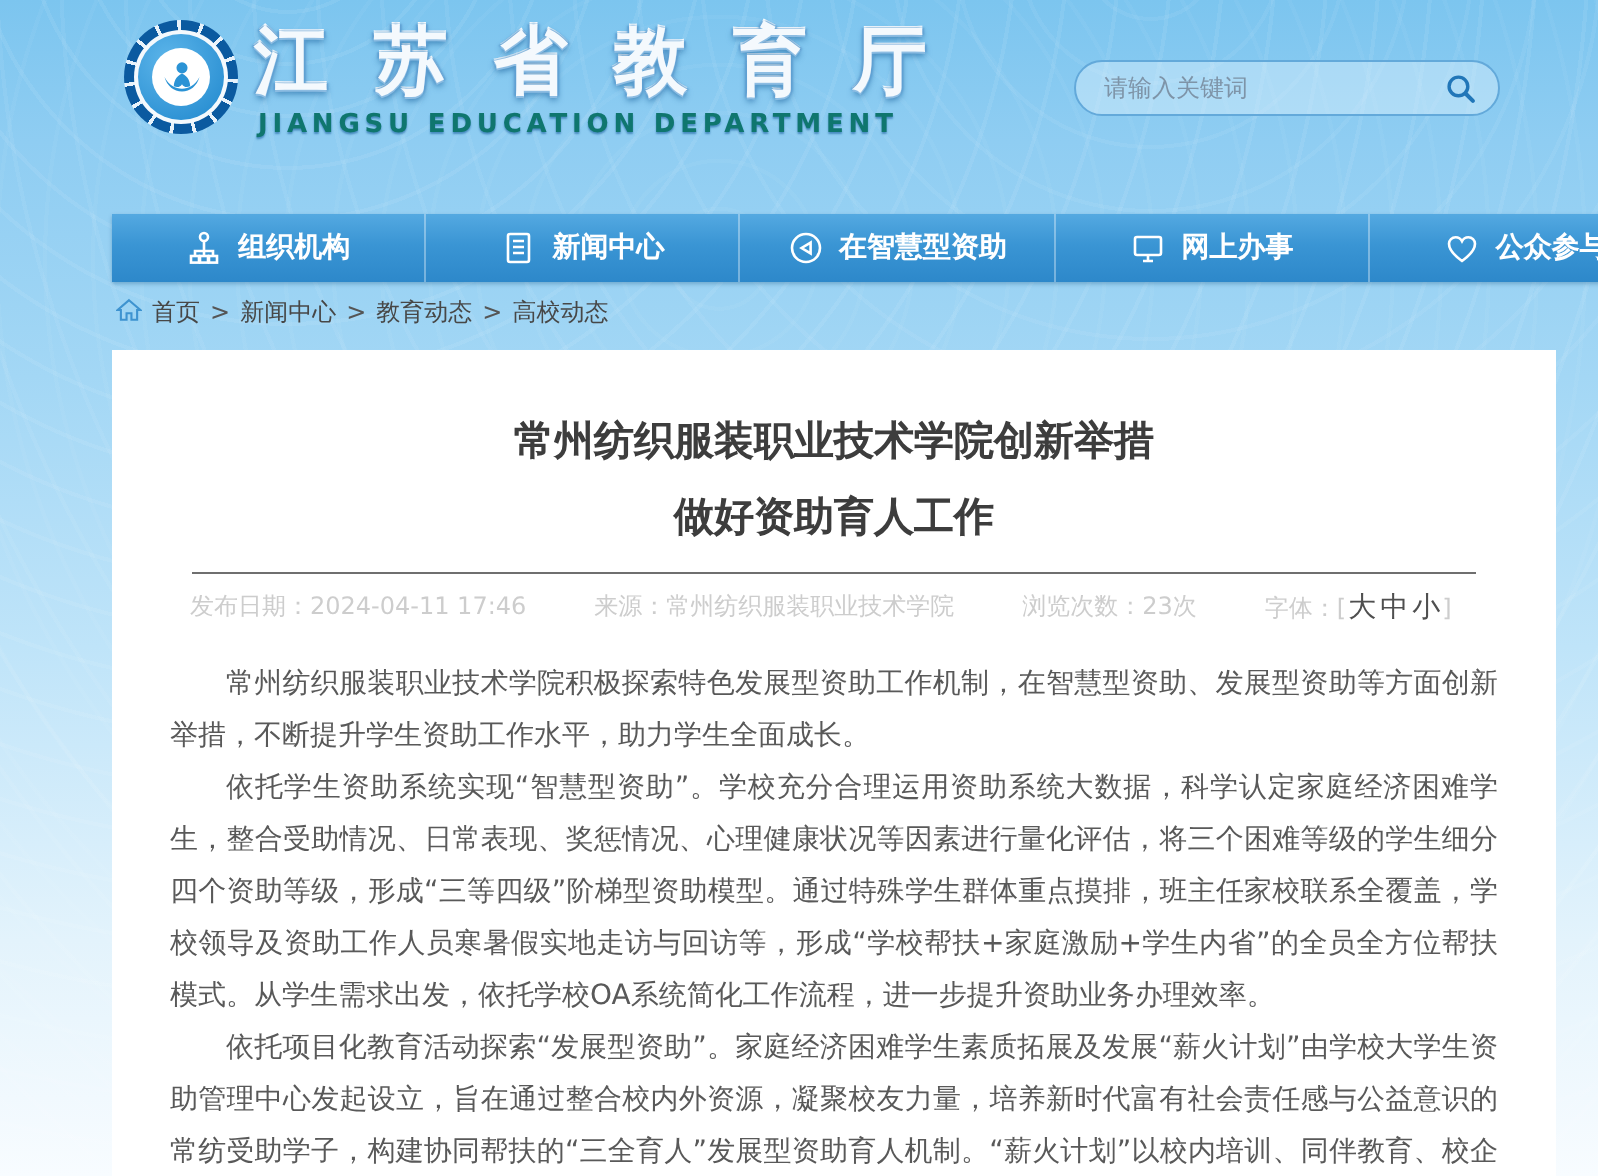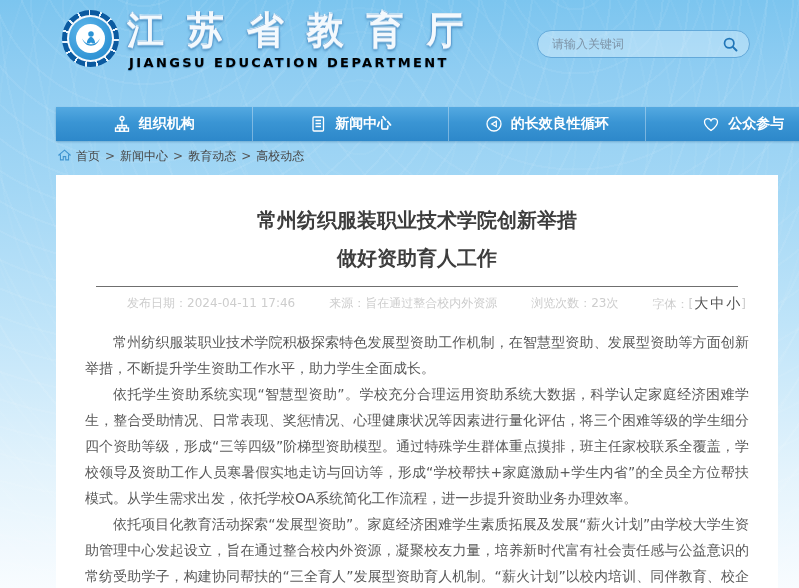--- a/index.html
+++ b/index.html
@@ -24,21 +24,21 @@
   .logo .ring-blue  { position:absolute; inset:7px; border-radius:50%; background:radial-gradient(circle at 35% 30%,#5cb5ea,#1f87cd); }
   .logo .core       { position:absolute; inset:14px; border-radius:50%; background:#fff;
                       display:flex; align-items:center; justify-content:center; }
   .site-title {
     position:absolute; left:127px; top:6px;
     font-size:37px; font-weight:bold; letter-spacing:5px; color:#f4f9fd; white-space:nowrap;
     text-shadow:0 1px 0 #8cbce2, 1px 0 1px #5f9fd2, -1px 0 1px #5f9fd2, 0 2px 3px rgba(21,92,150,.65), 0 -1px 0 #ffffff;
   }
   .site-subtitle {
     position:absolute; left:129px; top:55px;
-    font-size:13px; font-weight:bold; letter-spacing:2.4px; color:#000000; white-space:nowrap;
+    font-size:13px; font-weight:bold; letter-spacing:2.4px; color:#0f766e; white-space:nowrap;
     text-shadow:0 1px 1px rgba(34,105,165,.65);
   }
   .search {
     position:absolute; left:537px; top:30px; width:213px; height:28px;
     border:1px solid #63a9da; border-radius:14px;
     background:rgba(235,248,255,.38);
     display:flex; align-items:center; padding:0 10px 0 14px;
   }
   .search input {
     flex:1; border:none; outline:none; background:transparent;
@@ -67,21 +67,21 @@
     position:absolute; left:58px; top:148px; height:16px;
     display:flex; align-items:center; gap:5px; font-size:12px; color:#474747;
   }
   .breadcrumb .crumb { cursor:pointer;text-align:center; }
   .breadcrumb .sep { color:#555; }
 
   
   .panel { position:absolute; left:56px; top:175px; width:722px; height:413px; background:#ffffff; overflow:hidden; }
   .article-title { padding:26px 40px 0; text-align:center; font-size:20px; font-weight:bold; color:#3d3d3d; line-height:38px; }
   .title-divider { margin:9px 40px 0; border-top:1px solid #6f6f6f; }
-  .meta { margin-top:8px; display:flex; justify-content:center; gap:34px; font-size:12px; color:#cdcdcd; white-space:nowrap;padding-left:39px; }
+  .meta { margin-top:8px; display:flex; gap:34px; font-size:12px; color:#cdcdcd; white-space:nowrap;padding-left:39px; }
   .meta .font-ctl { color:#cdcdcd; }
   .meta .font-ctl .size { color:#4f4f4f; font-size:14px; cursor:pointer; margin:0 1px; }
   .article-body { margin:16px 29px 0; font-size:14px; line-height:26px; color:#595959; text-align:justify; }
   .article-body p { text-indent:2em; }
 </style>
 </head>
 <body>
 
 <div class="waves"></div>
 
@@ -131,21 +131,30 @@
     </span>
     <span>新闻中心</span>
   </div>
   <div class="nav-item">
     <span>
       <svg width="18" height="18" viewBox="0 0 18 18" fill="none" stroke="#fff" stroke-width="1.3">
         <circle cx="9" cy="9" r="7"></circle>
           <path d="M11.3 6.3 L6.8 9 l4.5 2.7z"></path>
       </svg>
     </span>
-    <span>的长效良性循环</span>
+    <span>在智慧型资助</span>
+  </div>
+  <div class="nav-item">
+    <span>
+      <svg width="18" height="18" viewBox="0 0 18 18" fill="none" stroke="#fff" stroke-width="1.3">
+        <rect x="2.5" y="3.5" width="13" height="9" rx="1"></rect>
+          <path d="M6.5 15.5h5M9 12.5v3"></path>
+      </svg>
+    </span>
+    <span>网上办事</span>
   </div>
   <div class="nav-item">
     <span>
       <svg width="18" height="18" viewBox="0 0 18 18" fill="none" stroke="#fff" stroke-width="1.3">
         <path d="M9 15.5 C4.2 12 2.5 9.2 2.5 6.9 C2.5 5.1 4 3.6 5.8 3.6 C7.2 3.6 8.4 4.4 9 5.6 C9.6 4.4 10.8 3.6 12.2 3.6 C14 3.6 15.5 5.1 15.5 6.9 C15.5 9.2 13.8 12 9 15.5 Z"></path>
       </svg>
     </span>
     <span>公众参与</span>
   </div>
 </div>
@@ -167,21 +176,21 @@
 
 <div class="panel">
   <div class="article-title">
     <div>常州纺织服装职业技术学院创新举措</div>
     <div>做好资助育人工作</div>
   </div>
   <div class="title-divider"></div>
 
   <div class="meta">
     <span><span>发布日期：</span><span>2024-04-11 17:46</span></span>
-    <span><span>来源：</span><span>旨在通过整合校内外资源</span></span>
+    <span><span>来源：</span><span>常州纺织服装职业技术学院</span></span>
     <span><span>浏览次数：</span><span>23次</span></span>
     <span class="font-ctl"><span>字体：</span><span>[</span><span class="size">大</span><span class="size">中</span><span class="size">小</span><span>]</span></span>
   </div>
 
   <div class="article-body">
     <p>常州纺织服装职业技术学院积极探索特色发展型资助工作机制，在智慧型资助、发展型资助等方面创新举措，不断提升学生资助工作水平，助力学生全面成长。</p>
     <p>依托学生资助系统实现“智慧型资助”。学校充分合理运用资助系统大数据，科学认定家庭经济困难学生，整合受助情况、日常表现、奖惩情况、心理健康状况等因素进行量化评估，将三个困难等级的学生细分四个资助等级，形成“三等四级”阶梯型资助模型。通过特殊学生群体重点摸排，班主任家校联系全覆盖，学校领导及资助工作人员寒暑假实地走访与回访等，形成“学校帮扶+家庭激励+学生内省”的全员全方位帮扶模式。从学生需求出发，依托学校OA系统简化工作流程，进一步提升资助业务办理效率。</p>
     <p>依托项目化教育活动探索“发展型资助”。家庭经济困难学生素质拓展及发展“薪火计划”由学校大学生资助管理中心发起设立，旨在通过整合校内外资源，凝聚校友力量，培养新时代富有社会责任感与公益意识的常纺受助学子，构建协同帮扶的“三全育人”发展型资助育人机制。“薪火计划”以校内培训、同伴教育、校企合作等为主要培养环节，打造“助学成才” “凝心铸魂” “功成反哺”三个维度相结合的资助体系，着力培养受助学生自立自强、知恩感恩、勇于担当的良好品质，形成“受助—自助—助人”的长效良性循环。</p>
   </div>
 </div>

